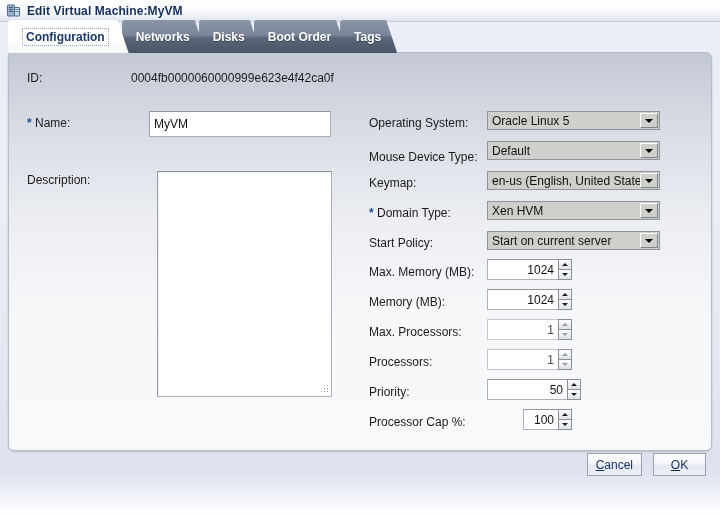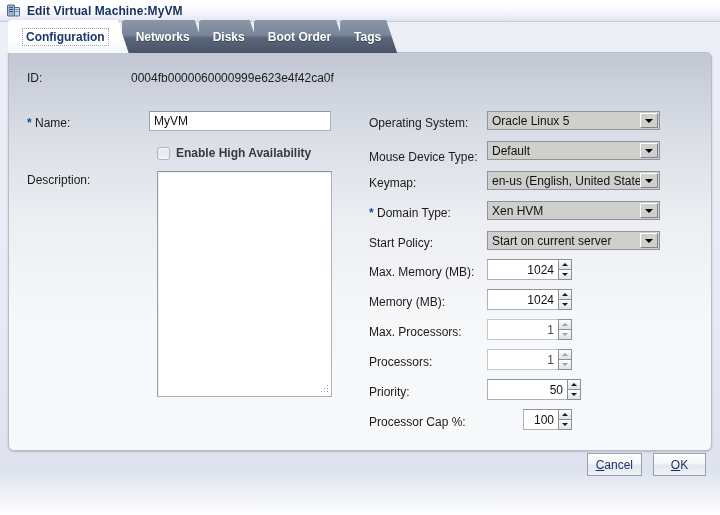--- a/index.html
+++ b/index.html
@@ -337,28 +337,24 @@
 
 <div class="panel">
 
   <div class="form-label" style="left:18px; top:18px;">ID:</div>
   <div class="static-value" style="left:122px; top:18px;">0004fb0000060000999e623e4f42ca0f</div>
 
   <div class="form-label" style="left:18px; top:63px;">
     <span class="req">*</span>
     <span>Name:</span>
   </div>
-  <div class="textbox" style="left:140px; top:58px; width:182px; height:20px;">
+  <div class="textbox" style="left:140px; top:58px; width:182px; height:26px;">
     <span>MyVM</span>
   </div>
 
-  <div class="checkbox-row" style="left:148px; top:93px;">
-    <span class="checkbox"></span>
-    <span class="checkbox-label">Enable High Availability</span>
-  </div>
 
   <div class="form-label" style="left:18px; top:120px;">Description:</div>
   <div class="textarea" style="left:148px; top:118px; width:175px; height:226px;">
     <span class="resize-grip">
       <i style="left:8px; top:1px;"></i>
       <i style="left:8px; top:4px;"></i>
         <i style="left:5px; top:4px;"></i>
       <i style="left:8px; top:7px;"></i>
         <i style="left:5px; top:7px;"></i>
         <i style="left:2px; top:7px;"></i>

